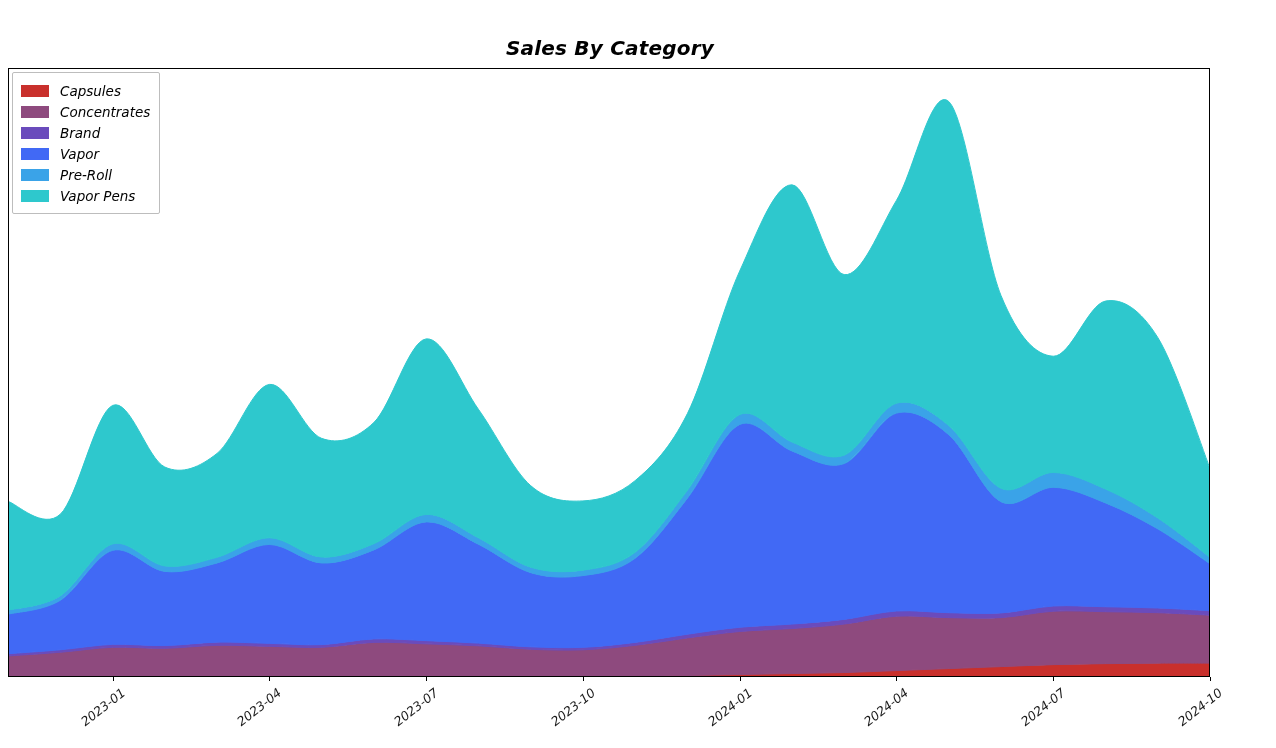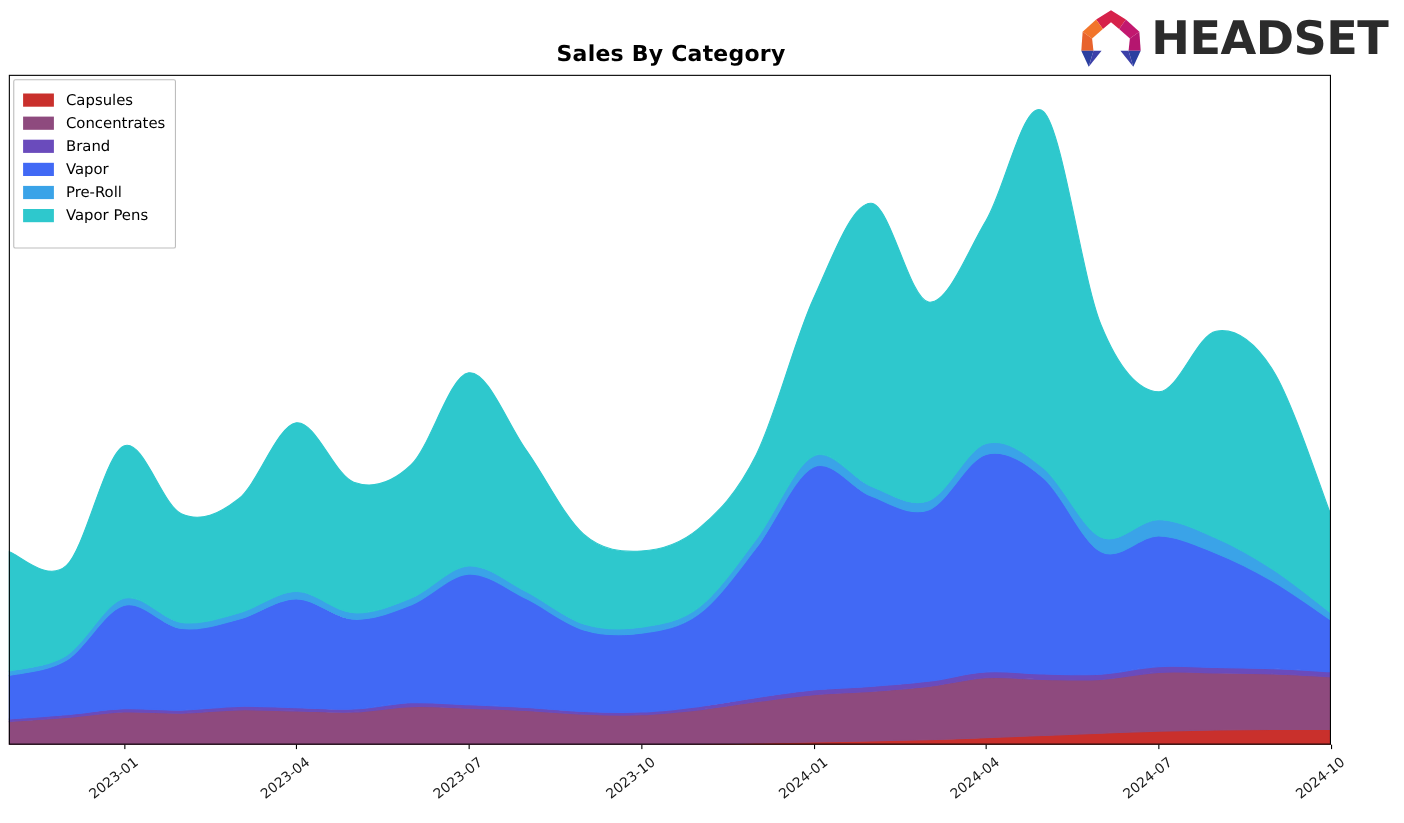--- a/index.html
+++ b/index.html
@@ -2,21 +2,21 @@
 <html><head>
 <meta charset="utf-8">
 <title>Sales By Category</title>
 <style>
   html,body{margin:0;padding:0;}
   body{
     width:1276px;height:748px;background:#ffffff;
     font-family:"DejaVu Sans","Liberation Sans",sans-serif;
     overflow:hidden;position:relative;
   }
-  #root{position:absolute;inset:0;}
+  #root{position:absolute;inset:0;font-style:italic;}
 
   
   .chart-title{
     position:absolute;left:0;top:36px;width:1220px;text-align:center;
     font-size:20px;font-weight:bold;color:#000;letter-spacing:.2px;
     font-family:"DejaVu Sans","Liberation Sans",sans-serif;
   }
 
   
   .logo{position:absolute;right:14px;top:8px;display:flex;align-items:center;gap:6px;}
@@ -31,21 +31,21 @@
   .plot-svg{display:block;width:1202px;height:609px;}
   .plot-frame{
     position:absolute;left:0;top:0;width:1202px;height:609px;
     border:1.6px solid #000;box-sizing:border-box;pointer-events:none;
   }
 
   
   .legend{
     position:absolute;left:12px;top:72px;
     background:#fff;border:1px solid #bdbdbd;border-radius:2px;
-    padding:7px 9px 19px 8px;
+    padding:7px 9px 7px 8px;
   }
   .legend-row{display:flex;align-items:center;height:21px;}
   .legend-swatch{width:28px;height:12px;margin-right:11px;flex:0 0 auto;}
   .legend-label{font-size:13.5px;color:#000;white-space:nowrap;}
 
   
   .xticks{position:absolute;left:0;top:677px;width:1276px;height:60px;}
   .xtick{
     position:absolute;top:0;font-size:12.5px;color:#1a1a1a;white-space:nowrap;
     transform-origin:left top;transform:rotate(-38deg) translate(-100%,0);
@@ -57,34 +57,20 @@
   .foot-row{font-size:11.5px;color:#8c8c8c;white-space:nowrap;}
   .foot-key{font-weight:bold;color:#000;}
 </style>
 </head>
 <body>
 
 <div id="root">
 
   <div class="chart-title">Sales By Category</div>
 
-  <div class="logo">
-    <svg class="logo-mark" viewBox="0 0 100 88" aria-hidden="true">
-      <polygon points="50,2 72,16 62,30 50,20 38,30 28,16" fill="#d6224a"></polygon>
-      <polygon points="72,16 92,34 78,44 62,30" fill="#c2186f"></polygon>
-      <polygon points="28,16 8,34 22,44 38,30" fill="#f2752b"></polygon>
-      <polygon points="92,34 94,62 76,62 78,44" fill="#b5166f"></polygon>
-      <polygon points="8,34 6,62 24,62 22,44" fill="#e8632c"></polygon>
-      <polygon points="6,62 24,62 17,86" fill="#2b3fa0"></polygon>
-      <polygon points="24,62 36,62 17,86" fill="#3b3fa8"></polygon>
-      <polygon points="94,62 76,62 83,86" fill="#2b3fa0"></polygon>
-      <polygon points="76,62 64,62 83,86" fill="#3b3fa8"></polygon>
-    </svg>
-    <div class="logo-word">HEADSET</div>
-  </div>
 
   <div class="plot-wrap">
     <svg class="plot-svg" viewBox="0 0 1202 609" preserveAspectRatio="none">
       <g id="areas">
           <path d="M0.00,609.00C8.71,609.00 34.84,609.00 52.26,609.00C69.68,609.00 87.10,609.00 104.52,609.00C121.94,609.00 139.36,609.00 156.78,609.00C174.20,609.00 191.62,609.00 209.04,609.00C226.46,609.00 243.88,609.00 261.30,609.00C278.72,609.00 296.14,609.00 313.57,609.00C330.99,609.00 348.41,609.00 365.83,609.00C383.25,609.00 400.67,609.00 418.09,609.00C435.51,609.00 452.93,609.00 470.35,609.00C487.77,609.00 505.19,609.00 522.61,609.00C540.03,609.00 557.45,609.08 574.87,609.00C592.29,608.92 609.71,608.75 627.13,608.51C644.55,608.26 661.97,607.85 679.39,607.52C696.81,607.19 714.23,606.86 731.65,606.53C749.07,606.20 766.49,605.87 783.91,605.54C801.33,605.21 818.75,605.04 836.17,604.55C853.59,604.05 871.01,603.23 888.43,602.57C905.86,601.91 923.28,601.25 940.70,600.59C958.12,599.93 975.54,599.27 992.96,598.61C1010.38,597.95 1027.80,597.13 1045.22,596.63C1062.64,596.14 1080.06,595.89 1097.48,595.64C1114.90,595.40 1132.32,595.23 1149.74,595.15C1167.16,595.07 1193.29,595.15 1202.00,595.15 L1202.00,609.00C1193.29,609.00 1167.16,609.00 1149.74,609.00C1132.32,609.00 1114.90,609.00 1097.48,609.00C1080.06,609.00 1062.64,609.00 1045.22,609.00C1027.80,609.00 1010.38,609.00 992.96,609.00C975.54,609.00 958.12,609.00 940.70,609.00C923.28,609.00 905.86,609.00 888.43,609.00C871.01,609.00 853.59,609.00 836.17,609.00C818.75,609.00 801.33,609.00 783.91,609.00C766.49,609.00 749.07,609.00 731.65,609.00C714.23,609.00 696.81,609.00 679.39,609.00C661.97,609.00 644.55,609.00 627.13,609.00C609.71,609.00 592.29,609.00 574.87,609.00C557.45,609.00 540.03,609.00 522.61,609.00C505.19,609.00 487.77,609.00 470.35,609.00C452.93,609.00 435.51,609.00 418.09,609.00C400.67,609.00 383.25,609.00 365.83,609.00C348.41,609.00 330.99,609.00 313.57,609.00C296.14,609.00 278.72,609.00 261.30,609.00C243.88,609.00 226.46,609.00 209.04,609.00C191.62,609.00 174.20,609.00 156.78,609.00C139.36,609.00 121.94,609.00 104.52,609.00C87.10,609.00 69.68,609.00 52.26,609.00C34.84,609.00 8.71,609.00 0.00,609.00 Z" fill="#c9302c" stroke="#c9302c" stroke-width="1"></path>
           <path d="M0.00,587.98C8.71,587.36 34.84,585.71 52.26,584.27C69.68,582.83 87.10,579.98 104.52,579.32C121.94,578.66 139.36,580.64 156.78,580.31C174.20,579.98 191.62,577.67 209.04,577.34C226.46,577.01 243.88,578.00 261.30,578.33C278.72,578.66 296.14,579.98 313.57,579.32C330.99,578.66 348.41,574.95 365.83,574.38C383.25,573.80 400.67,575.28 418.09,575.86C435.51,576.44 452.93,576.93 470.35,577.84C487.77,578.74 505.19,580.64 522.61,581.30C540.03,581.96 557.45,582.45 574.87,581.80C592.29,581.14 609.71,579.32 627.13,577.34C644.55,575.36 661.97,572.23 679.39,569.92C696.81,567.62 714.23,565.06 731.65,563.49C749.07,561.93 766.49,561.76 783.91,560.53C801.33,559.29 818.75,558.14 836.17,556.07C853.59,554.01 871.01,549.23 888.43,548.16C905.86,547.09 923.28,549.40 940.70,549.64C958.12,549.89 975.54,550.72 992.96,549.64C1010.38,548.57 1027.80,544.20 1045.22,543.21C1062.64,542.22 1080.06,543.46 1097.48,543.71C1114.90,543.96 1132.32,544.12 1149.74,544.70C1167.16,545.27 1193.29,546.76 1202.00,547.17 L1202.00,595.15C1193.29,595.15 1167.16,595.07 1149.74,595.15C1132.32,595.23 1114.90,595.40 1097.48,595.64C1080.06,595.89 1062.64,596.14 1045.22,596.63C1027.80,597.13 1010.38,597.95 992.96,598.61C975.54,599.27 958.12,599.93 940.70,600.59C923.28,601.25 905.86,601.91 888.43,602.57C871.01,603.23 853.59,604.05 836.17,604.55C818.75,605.04 801.33,605.21 783.91,605.54C766.49,605.87 749.07,606.20 731.65,606.53C714.23,606.86 696.81,607.19 679.39,607.52C661.97,607.85 644.55,608.26 627.13,608.51C609.71,608.75 592.29,608.92 574.87,609.00C557.45,609.08 540.03,609.00 522.61,609.00C505.19,609.00 487.77,609.00 470.35,609.00C452.93,609.00 435.51,609.00 418.09,609.00C400.67,609.00 383.25,609.00 365.83,609.00C348.41,609.00 330.99,609.00 313.57,609.00C296.14,609.00 278.72,609.00 261.30,609.00C243.88,609.00 226.46,609.00 209.04,609.00C191.62,609.00 174.20,609.00 156.78,609.00C139.36,609.00 121.94,609.00 104.52,609.00C87.10,609.00 69.68,609.00 52.26,609.00C34.84,609.00 8.71,609.00 0.00,609.00 Z" fill="#8e4a7e" stroke="#8e4a7e" stroke-width="1"></path>
           <path d="M0.00,585.75C8.71,585.09 34.84,583.36 52.26,581.80C69.68,580.23 87.10,577.05 104.52,576.35C121.94,575.65 139.36,577.96 156.78,577.59C174.20,577.22 191.62,574.50 209.04,574.13C226.46,573.76 243.88,574.95 261.30,575.36C278.72,575.78 296.14,577.34 313.57,576.60C330.99,575.86 348.41,571.57 365.83,570.91C383.25,570.25 400.67,571.94 418.09,572.64C435.51,573.35 452.93,574.09 470.35,575.12C487.77,576.15 505.19,578.13 522.61,578.83C540.03,579.53 557.45,580.06 574.87,579.32C592.29,578.58 609.71,576.56 627.13,574.38C644.55,572.19 661.97,568.73 679.39,566.21C696.81,563.70 714.23,560.98 731.65,559.29C749.07,557.60 766.49,557.39 783.91,556.07C801.33,554.76 818.75,553.56 836.17,551.38C853.59,549.19 871.01,544.08 888.43,542.97C905.86,541.85 923.28,544.37 940.70,544.70C958.12,545.03 975.54,546.06 992.96,544.95C1010.38,543.83 1027.80,539.05 1045.22,538.02C1062.64,536.99 1080.06,538.43 1097.48,538.76C1114.90,539.09 1132.32,539.34 1149.74,540.00C1167.16,540.66 1193.29,542.27 1202.00,542.72 L1202.00,547.17C1193.29,546.76 1167.16,545.27 1149.74,544.70C1132.32,544.12 1114.90,543.96 1097.48,543.71C1080.06,543.46 1062.64,542.22 1045.22,543.21C1027.80,544.20 1010.38,548.57 992.96,549.64C975.54,550.72 958.12,549.89 940.70,549.64C923.28,549.40 905.86,547.09 888.43,548.16C871.01,549.23 853.59,554.01 836.17,556.07C818.75,558.14 801.33,559.29 783.91,560.53C766.49,561.76 749.07,561.93 731.65,563.49C714.23,565.06 696.81,567.62 679.39,569.92C661.97,572.23 644.55,575.36 627.13,577.34C609.71,579.32 592.29,581.14 574.87,581.80C557.45,582.45 540.03,581.96 522.61,581.30C505.19,580.64 487.77,578.74 470.35,577.84C452.93,576.93 435.51,576.44 418.09,575.86C400.67,575.28 383.25,573.80 365.83,574.38C348.41,574.95 330.99,578.66 313.57,579.32C296.14,579.98 278.72,578.66 261.30,578.33C243.88,578.00 226.46,577.01 209.04,577.34C191.62,577.67 174.20,579.98 156.78,580.31C139.36,580.64 121.94,578.66 104.52,579.32C87.10,579.98 69.68,582.83 52.26,584.27C34.84,585.71 8.71,587.36 0.00,587.98 Z" fill="#6a4bbc" stroke="#6a4bbc" stroke-width="1"></path>
           <path d="M0.00,546.18C8.71,543.87 34.84,542.97 52.26,532.33C69.68,521.70 87.10,487.20 104.52,482.37C121.94,477.55 139.36,501.29 156.78,503.40C174.20,505.50 191.62,499.48 209.04,494.99C226.46,490.49 243.88,476.44 261.30,476.44C278.72,476.44 296.14,494.08 313.57,494.99C330.99,495.89 348.41,488.72 365.83,481.88C383.25,475.04 400.67,454.88 418.09,453.93C435.51,452.98 452.93,467.74 470.35,476.19C487.77,484.64 505.19,499.40 522.61,504.63C540.03,509.87 557.45,509.99 574.87,507.60C592.29,505.21 609.71,503.19 627.13,490.29C644.55,477.39 661.97,452.49 679.39,430.19C696.81,407.89 714.23,364.36 731.65,356.49C749.07,348.62 766.49,376.44 783.91,382.95C801.33,389.47 818.75,401.87 836.17,395.57C853.59,389.26 871.01,349.94 888.43,345.11C905.86,340.29 923.28,351.87 940.70,366.63C958.12,381.39 975.54,424.87 992.96,433.65C1010.38,442.43 1027.80,419.10 1045.22,419.31C1062.64,419.51 1080.06,427.96 1097.48,434.89C1114.90,441.81 1132.32,450.72 1149.74,460.86C1167.16,471.00 1193.29,489.92 1202.00,495.73 L1202.00,542.72C1193.29,542.27 1167.16,540.66 1149.74,540.00C1132.32,539.34 1114.90,539.09 1097.48,538.76C1080.06,538.43 1062.64,536.99 1045.22,538.02C1027.80,539.05 1010.38,543.83 992.96,544.95C975.54,546.06 958.12,545.03 940.70,544.70C923.28,544.37 905.86,541.85 888.43,542.97C871.01,544.08 853.59,549.19 836.17,551.38C818.75,553.56 801.33,554.76 783.91,556.07C766.49,557.39 749.07,557.60 731.65,559.29C714.23,560.98 696.81,563.70 679.39,566.21C661.97,568.73 644.55,572.19 627.13,574.38C609.71,576.56 592.29,578.58 574.87,579.32C557.45,580.06 540.03,579.53 522.61,578.83C505.19,578.13 487.77,576.15 470.35,575.12C452.93,574.09 435.51,573.35 418.09,572.64C400.67,571.94 383.25,570.25 365.83,570.91C348.41,571.57 330.99,575.86 313.57,576.60C296.14,577.34 278.72,575.78 261.30,575.36C243.88,574.95 226.46,573.76 209.04,574.13C191.62,574.50 174.20,577.22 156.78,577.59C139.36,577.96 121.94,575.65 104.52,576.35C87.10,577.05 69.68,580.23 52.26,581.80C34.84,583.36 8.71,585.09 0.00,585.75 Z" fill="#4169f5" stroke="#4169f5" stroke-width="1"></path>
           <path d="M0.00,542.22C8.71,539.83 34.84,538.93 52.26,527.88C69.68,516.83 87.10,480.93 104.52,475.94C121.94,470.96 139.36,495.73 156.78,497.95C174.20,500.18 191.62,494.00 209.04,489.30C226.46,484.60 243.88,469.80 261.30,469.76C278.72,469.72 296.14,488.06 313.57,489.05C330.99,490.04 348.41,482.79 365.83,475.70C383.25,468.61 400.67,447.50 418.09,446.51C435.51,445.52 452.93,460.98 470.35,469.76C487.77,478.54 505.19,493.79 522.61,499.19C540.03,504.59 557.45,504.63 574.87,502.16C592.29,499.69 609.71,497.67 627.13,484.35C644.55,471.04 661.97,445.24 679.39,422.28C696.81,399.32 714.23,354.64 731.65,346.60C749.07,338.56 766.49,367.29 783.91,374.05C801.33,380.81 818.75,393.63 836.17,387.16C853.59,380.69 871.01,340.17 888.43,335.22C905.86,330.27 923.28,343.30 940.70,357.48C958.12,371.66 975.54,412.47 992.96,420.30C1010.38,428.13 1027.80,404.35 1045.22,404.47C1062.64,404.59 1080.06,413.46 1097.48,421.04C1114.90,428.62 1132.32,438.60 1149.74,449.98C1167.16,461.35 1193.29,482.75 1202.00,489.30 L1202.00,495.73C1193.29,489.92 1167.16,471.00 1149.74,460.86C1132.32,450.72 1114.90,441.81 1097.48,434.89C1080.06,427.96 1062.64,419.51 1045.22,419.31C1027.80,419.10 1010.38,442.43 992.96,433.65C975.54,424.87 958.12,381.39 940.70,366.63C923.28,351.87 905.86,340.29 888.43,345.11C871.01,349.94 853.59,389.26 836.17,395.57C818.75,401.87 801.33,389.47 783.91,382.95C766.49,376.44 749.07,348.62 731.65,356.49C714.23,364.36 696.81,407.89 679.39,430.19C661.97,452.49 644.55,477.39 627.13,490.29C609.71,503.19 592.29,505.21 574.87,507.60C557.45,509.99 540.03,509.87 522.61,504.63C505.19,499.40 487.77,484.64 470.35,476.19C452.93,467.74 435.51,452.98 418.09,453.93C400.67,454.88 383.25,475.04 365.83,481.88C348.41,488.72 330.99,495.89 313.57,494.99C296.14,494.08 278.72,476.44 261.30,476.44C243.88,476.44 226.46,490.49 209.04,494.99C191.62,499.48 174.20,505.50 156.78,503.40C139.36,501.29 121.94,477.55 104.52,482.37C87.10,487.20 69.68,521.70 52.26,532.33C34.84,542.97 8.71,543.87 0.00,546.18 Z" fill="#3aa3e8" stroke="#3aa3e8" stroke-width="1"></path>
           <path d="M0.00,433.41C8.71,435.55 34.84,462.26 52.26,446.27C69.68,430.27 87.10,345.32 104.52,337.45C121.94,329.57 139.36,391.03 156.78,399.03C174.20,407.03 191.62,399.19 209.04,385.43C226.46,371.66 243.88,318.94 261.30,316.42C278.72,313.91 296.14,363.99 313.57,370.34C330.99,376.69 348.41,371.08 365.83,354.51C383.25,337.94 400.67,273.14 418.09,270.92C435.51,268.69 452.93,316.71 470.35,341.16C487.77,365.60 505.19,402.28 522.61,417.58C540.03,432.87 557.45,433.74 574.87,432.91C592.29,432.09 609.71,427.18 627.13,412.63C644.55,398.08 661.97,380.52 679.39,345.61C696.81,310.70 714.23,241.28 731.65,203.15C749.07,165.03 766.49,116.26 783.91,116.84C801.33,117.42 818.75,204.02 836.17,206.62C853.59,209.21 871.01,161.28 888.43,132.42C905.86,103.57 923.28,17.67 940.70,33.49C958.12,49.32 975.54,184.94 992.96,227.39C1010.38,269.85 1027.80,287.28 1045.22,288.23C1062.64,289.18 1080.06,236.21 1097.48,233.08C1114.90,229.95 1132.32,241.57 1149.74,269.43C1167.16,297.30 1193.29,378.46 1202.00,400.27 L1202.00,489.30C1193.29,482.75 1167.16,461.35 1149.74,449.98C1132.32,438.60 1114.90,428.62 1097.48,421.04C1080.06,413.46 1062.64,404.59 1045.22,404.47C1027.80,404.35 1010.38,428.13 992.96,420.30C975.54,412.47 958.12,371.66 940.70,357.48C923.28,343.30 905.86,330.27 888.43,335.22C871.01,340.17 853.59,380.69 836.17,387.16C818.75,393.63 801.33,380.81 783.91,374.05C766.49,367.29 749.07,338.56 731.65,346.60C714.23,354.64 696.81,399.32 679.39,422.28C661.97,445.24 644.55,471.04 627.13,484.35C609.71,497.67 592.29,499.69 574.87,502.16C557.45,504.63 540.03,504.59 522.61,499.19C505.19,493.79 487.77,478.54 470.35,469.76C452.93,460.98 435.51,445.52 418.09,446.51C400.67,447.50 383.25,468.61 365.83,475.70C348.41,482.79 330.99,490.04 313.57,489.05C296.14,488.06 278.72,469.72 261.30,469.76C243.88,469.80 226.46,484.60 209.04,489.30C191.62,494.00 174.20,500.18 156.78,497.95C139.36,495.73 121.94,470.96 104.52,475.94C87.10,480.93 69.68,516.83 52.26,527.88C34.84,538.93 8.71,539.83 0.00,542.22 Z" fill="#2ec8cd" stroke="#2ec8cd" stroke-width="1"></path>

